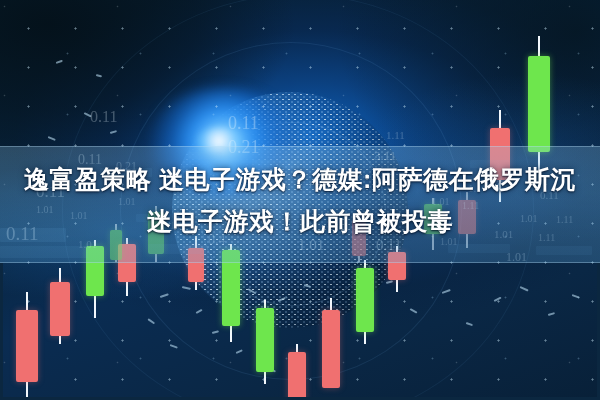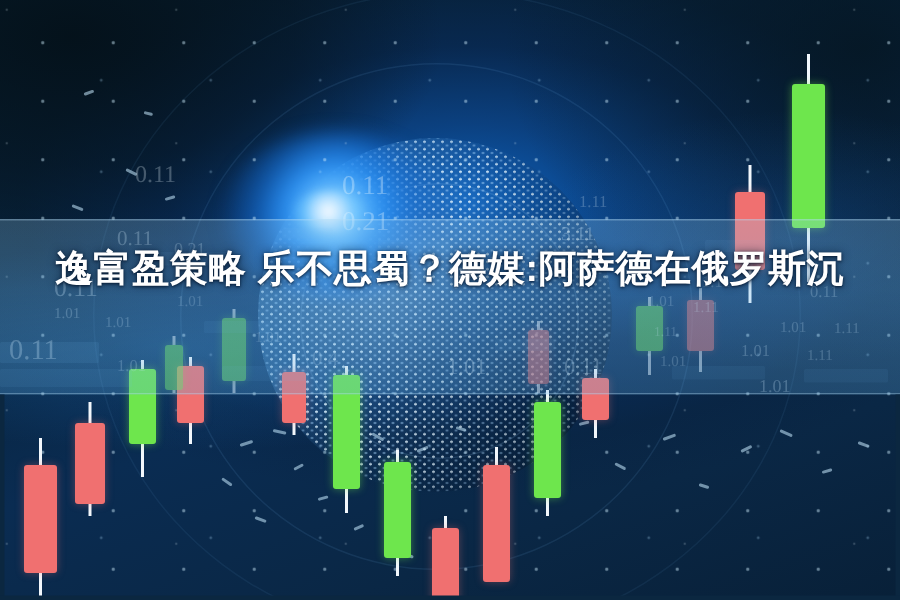--- a/index.html
+++ b/index.html
@@ -363,19 +363,20 @@
       <div class="band-num" style="left: 440px; top: 236px; font-size: 10px; opacity: 0.4;">1.01</div>
       <div class="band-num" style="left: 170px; top: 220px; font-size: 10px; opacity: 0.38;">1.01</div>
     </div>
 
   <div class="band">
     <div class="band-edge-top"></div>
     <div class="band-edge-bot"></div>
   </div>
 
   <div class="headline">
-    <span class="l1">逸富盈策略 乐不思蜀？德媒:阿萨德在俄罗斯沉</span>
+    <span class="l1">逸富盈策略 迷电子游戏？德媒:阿萨德在俄罗斯沉</span>
+    <span class="l2">迷电子游戏！此前曾被投毒</span>
   </div>
 
   <div class="side-rule-l"></div>
   <div class="side-rule-r"></div>
   <div class="bottom-rule"></div>
 </div>
 
 </body></html>

